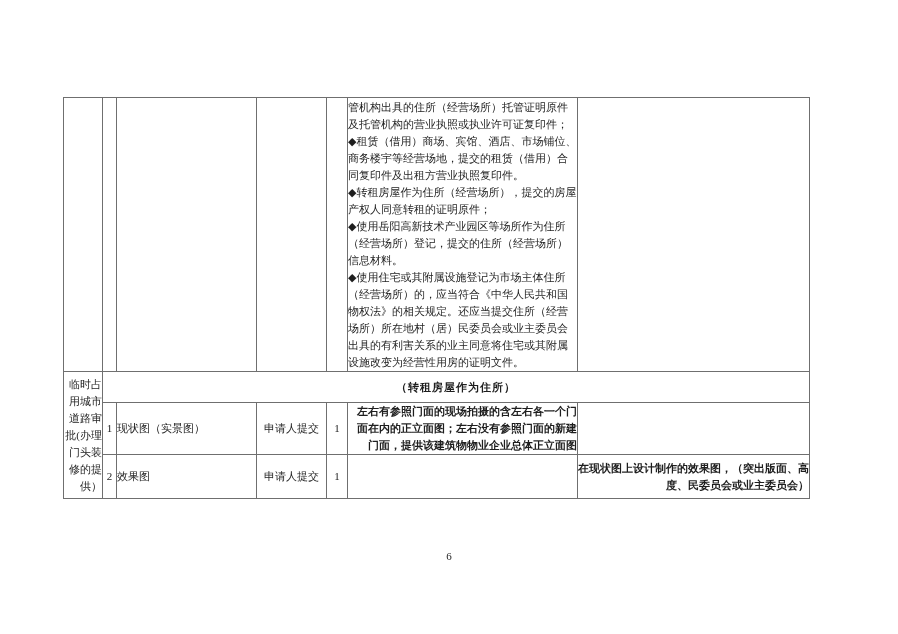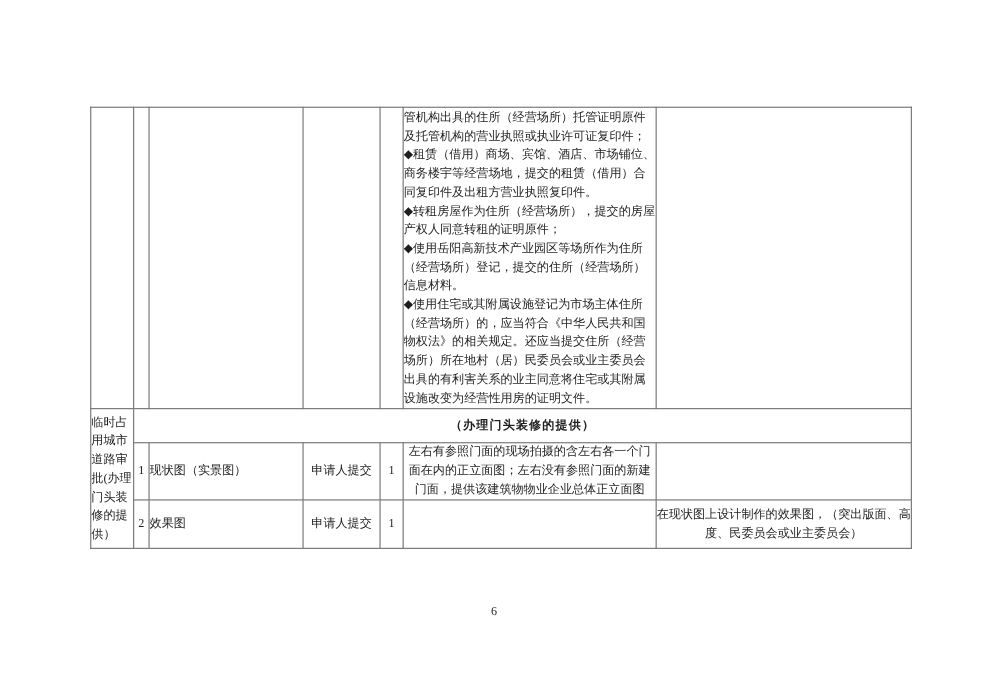--- a/index.html
+++ b/index.html
@@ -10,41 +10,41 @@
     width: 898px;
     height: 634px;
     position: relative;
     background: #ffffff;
     font-family: "Liberation Serif", "DejaVu Serif", serif;
     color: #1e1e1e;
     overflow: hidden;
   }
   table.doc-table {
     position: absolute;
-    left: 82px;
+    left: 63px;
     top: 97px;
     width: 746px;
     border-collapse: collapse;
     table-layout: fixed;
   }
   table.doc-table td {
     border: 1px solid #6f6f6f;
     padding: 0;
     font-size: 11px;
     line-height: 17px;
     vertical-align: middle;
     overflow: hidden;
   }
   td.cell-cont {
     vertical-align: top;
     padding: 2px 2px 0 3px;
     white-space: pre-line;
   }
   td.cell-section-label {
-    text-align: left;
+    text-align: right;
     vertical-align: middle;
     font-size: 11.5px;
     line-height: 18px;
     white-space: pre-line;
     padding: 0 1px;
   }
   td.cell-subheader {
     text-align: center;
     font-weight: bold;
     font-size: 13.5px;
@@ -52,23 +52,24 @@
   }
   td.cell-center {
     text-align: center;
   }
   td.cell-item {
     text-align: left;
     padding-left: 4px;
     margin-left: 12px;
   }
   td.cell-req, td.cell-note {
-    text-align: center;
+    text-align: right;
     padding: 0 2px 0 3px;
     white-space: pre-line;
+    font-weight: bold;
   }
   .page-number {
     position: absolute;
     top: 550px;
     left: 0;
     width: 898px;
     text-align: center;
     font-size: 11px;
   }
 </style>
@@ -113,21 +114,21 @@
     </tr>
 
     <tr style="height:31px">
       <td rowspan="3" class="cell-section-label">临时占
 用城市
 道路审
 批(办理
 门头装
 修的提
 供）</td>
-      <td colspan="6" class="cell-subheader">（办理门头装修的提供）</td>
+      <td colspan="6" class="cell-subheader">（转租房屋作为住所）</td>
     </tr>
 
     <tr style="height:52px">
       <td class="cell-center">1</td>
       <td class="cell-item">现状图（实景图）</td>
       <td class="cell-center">申请人提交</td>
       <td class="cell-center">1</td>
       <td class="cell-req">左右有参照门面的现场拍摄的含左右各一个门
 面在内的正立面图；左右没有参照门面的新建
 门面，提供该建筑物物业企业总体正立面图</td>

